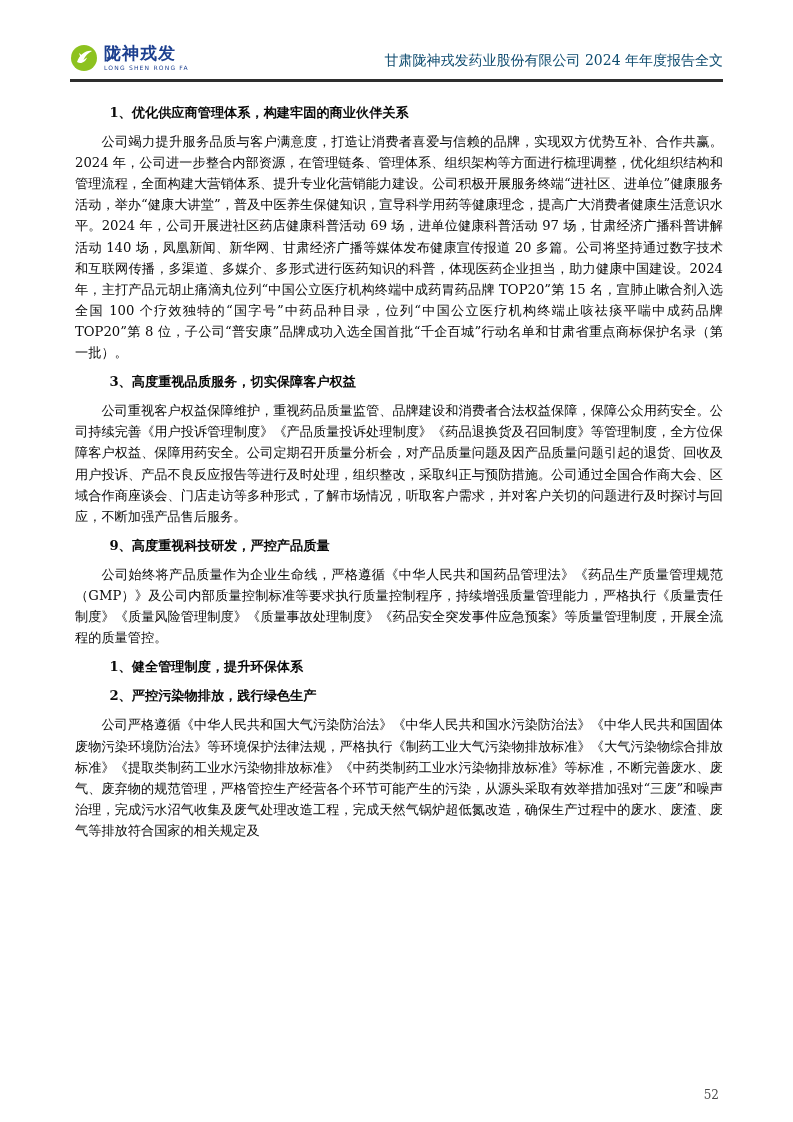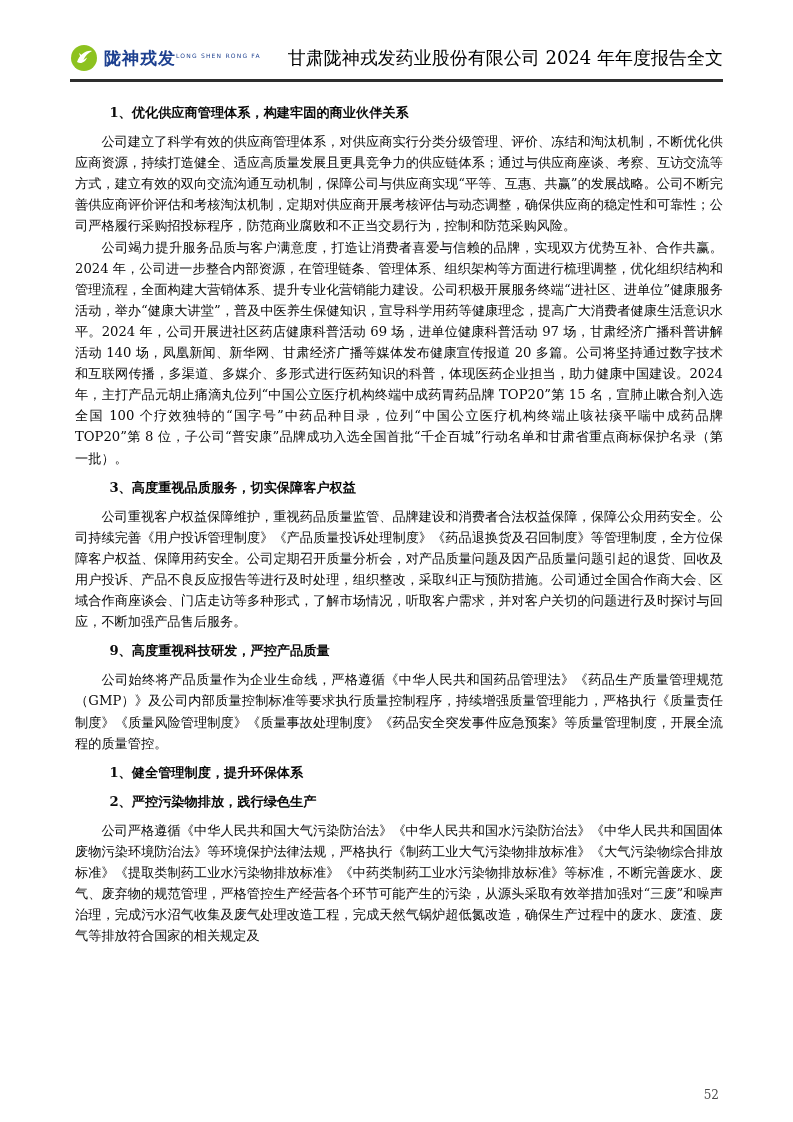--- a/index.html
+++ b/index.html
@@ -16,31 +16,31 @@
   .header{
     position:absolute;top:44px;left:70px;right:70px;
     border-bottom:3px solid #2e2e2e;
     padding-bottom:7px;
   }
   .header-row{
     display:flex;justify-content:space-between;align-items:flex-end;
   }
   .logo{display:flex;align-items:center;gap:6px;}
   .logo-mark{width:28px;height:28px;flex:0 0 auto;}
-  .logo-texts{display:flex;flex-direction:row;line-height:1;}
+  .logo-texts{display:flex;flex-direction:column;line-height:1;}
   .logo-cn{
     font-family:"DejaVu Sans","Liberation Sans",sans-serif;
     font-weight:bold;font-size:17px;letter-spacing:1px;color:#1c3f8f;
   }
   .logo-en{
     font-family:"DejaVu Sans","Liberation Sans",sans-serif;
     font-size:6px;letter-spacing:1.2px;color:#1c3f8f;margin-top:3px;
   }
   .report-title{
-    font-size:18px;color:#000000;padding-bottom:2px;white-space:nowrap;
+    font-size:14px;color:#0c4a6e;padding-bottom:2px;white-space:nowrap;
   }
   
   .content{
     position:absolute;top:94px;left:75px;width:648px;
     font-size:13.2px;line-height:21.1px;
     text-align:justify;text-justify:inter-ideograph;
   }
   .content h3{
     font-size:13.2px;font-weight:bold;margin:8px;padding:0;
     text-indent:2em;line-height:21.1px;
@@ -75,21 +75,20 @@
         </span>
       </div>
       <div class="report-title">甘肃陇神戎发药业股份有限公司 2024 年年度报告全文</div>
     </div>
   </div>
 
   <div class="content">
 
     <section>
       <h3>1、优化供应商管理体系，构建牢固的商业伙伴关系</h3>
-      <p>公司建立了科学有效的供应商管理体系，对供应商实行分类分级管理、评价、冻结和淘汰机制，不断优化供应商资源，持续打造健全、适应高质量发展且更具竞争力的供应链体系；通过与供应商座谈、考察、互访交流等方式，建立有效的双向交流沟通互动机制，保障公司与供应商实现“平等、互惠、共赢”的发展战略。公司不断完善供应商评价评估和考核淘汰机制，定期对供应商开展考核评估与动态调整，确保供应商的稳定性和可靠性；公司严格履行采购招投标程序，防范商业腐败和不正当交易行为，控制和防范采购风险。</p>
     </section>
 
     <section>
       <p>公司竭力提升服务品质与客户满意度，打造让消费者喜爱与信赖的品牌，实现双方优势互补、合作共赢。2024 年，公司进一步整合内部资源，在管理链条、管理体系、组织架构等方面进行梳理调整，优化组织结构和管理流程，全面构建大营销体系、提升专业化营销能力建设。公司积极开展服务终端“进社区、进单位”健康服务活动，举办“健康大讲堂”，普及中医养生保健知识，宣导科学用药等健康理念，提高广大消费者健康生活意识水平。2024 年，公司开展进社区药店健康科普活动 69 场，进单位健康科普活动 97 场，甘肃经济广播科普讲解活动 140 场，凤凰新闻、新华网、甘肃经济广播等媒体发布健康宣传报道 20 多篇。公司将坚持通过数字技术和互联网传播，多渠道、多媒介、多形式进行医药知识的科普，体现医药企业担当，助力健康中国建设。2024 年，主打产品元胡止痛滴丸位列“中国公立医疗机构终端中成药胃药品牌 TOP20”第 15 名，宣肺止嗽合剂入选全国 100 个疗效独特的“国字号”中药品种目录，位列“中国公立医疗机构终端止咳祛痰平喘中成药品牌 TOP20”第 8 位，子公司“普安康”品牌成功入选全国首批“千企百城”行动名单和甘肃省重点商标保护名录（第一批）。</p>
     </section>
 
     <section>
       <h3>3、高度重视品质服务，切实保障客户权益</h3>
       <p>公司重视客户权益保障维护，重视药品质量监管、品牌建设和消费者合法权益保障，保障公众用药安全。公司持续完善《用户投诉管理制度》《产品质量投诉处理制度》《药品退换货及召回制度》等管理制度，全方位保障客户权益、保障用药安全。公司定期召开质量分析会，对产品质量问题及因产品质量问题引起的退货、回收及用户投诉、产品不良反应报告等进行及时处理，组织整改，采取纠正与预防措施。公司通过全国合作商大会、区域合作商座谈会、门店走访等多种形式，了解市场情况，听取客户需求，并对客户关切的问题进行及时探讨与回应，不断加强产品售后服务。</p>
     </section>

